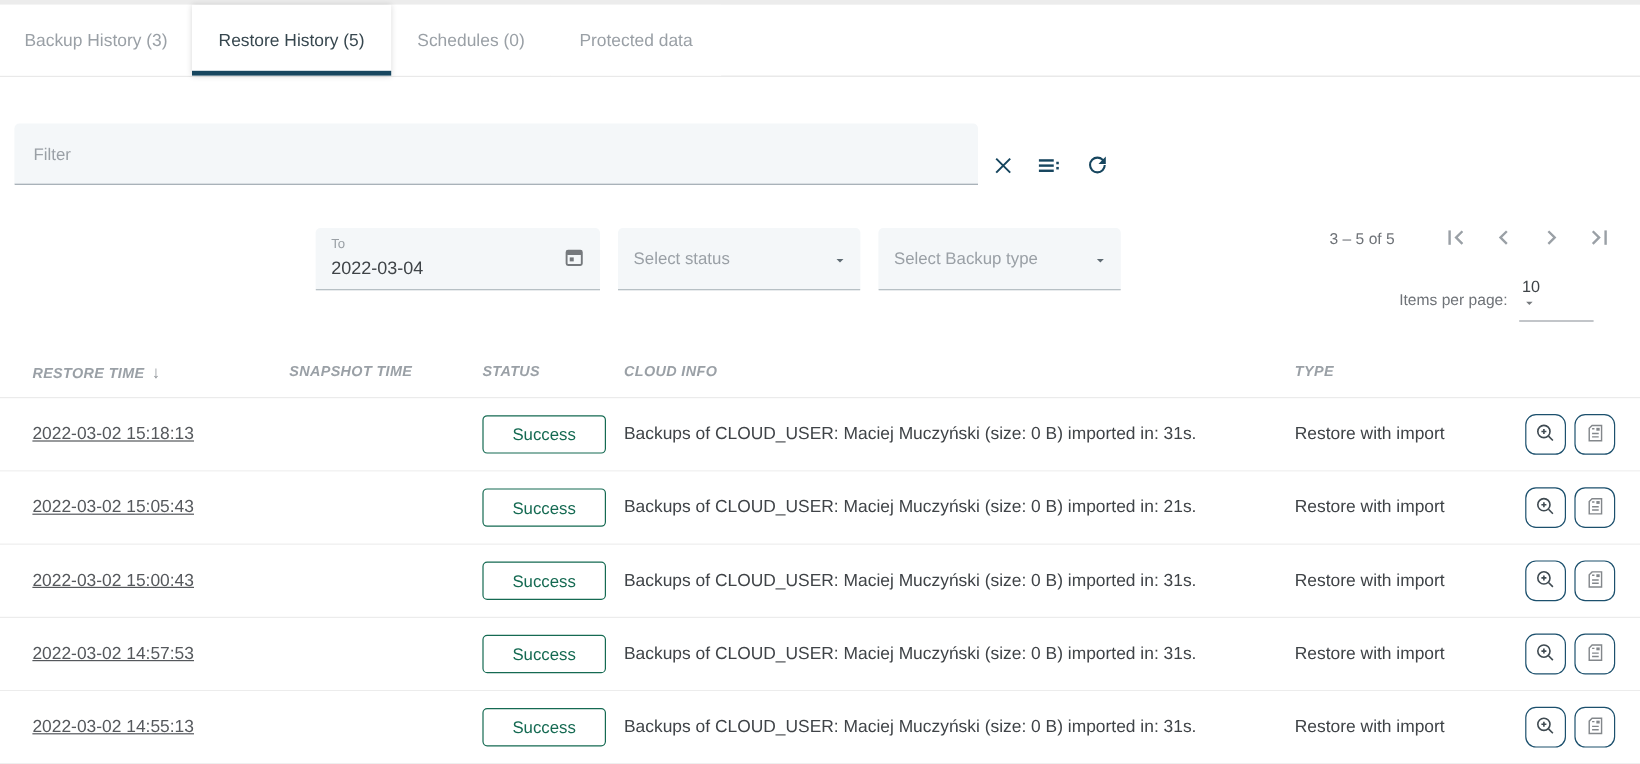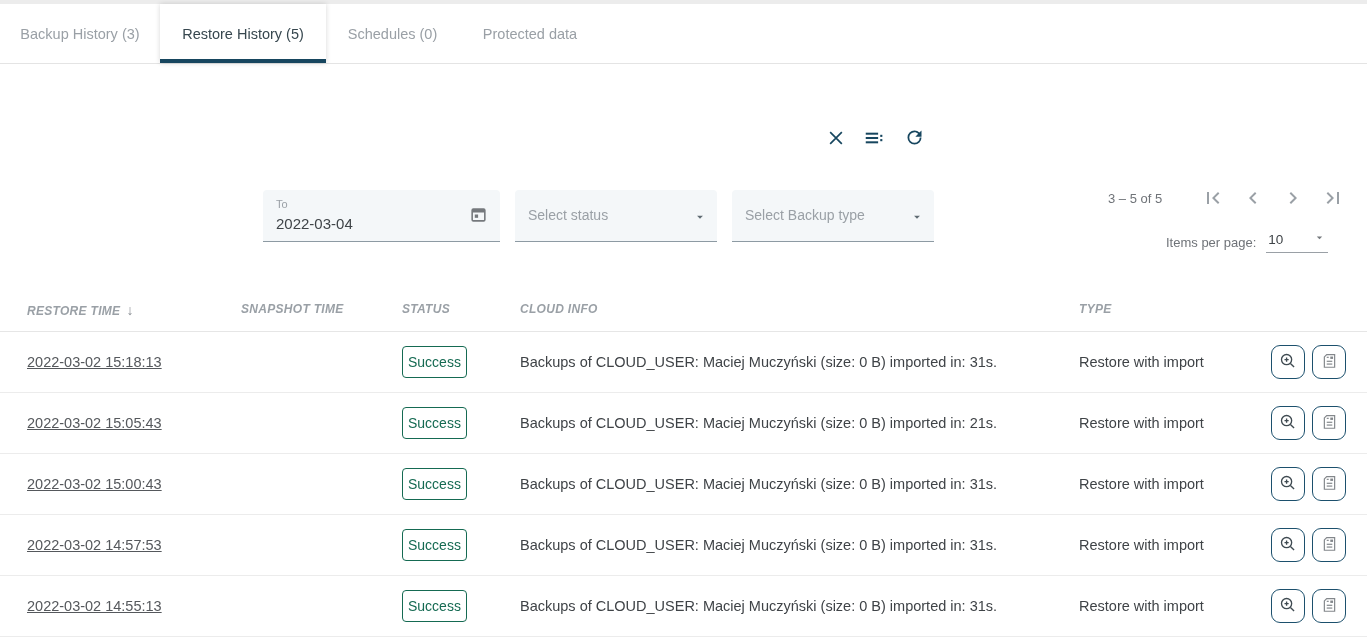--- a/index.html
+++ b/index.html
@@ -40,39 +40,39 @@
   .f-status { left:515px; width:202px; }
   .f-btype { left:732px; width:202px; }
 
   
   .pag-range { position:absolute; left:1108px; top:191px; font-size:13px; color:#6f7378; }
   .pag-btn { position:absolute; top:186px; width:26px; height:26px; border:none; background:transparent; padding:0; display:flex; align-items:center; justify-content:center; cursor:pointer; }
   .pag-first { left:1200px; } .pag-prev { left:1240px; } .pag-next { left:1280px; } .pag-last { left:1320px; }
 
   .ipp { position:absolute; left:1166px; top:231px; display:flex; align-items:center; }
   .ipp-label { font-size:13px; color:#6f7378; margin-right:10px; }
-  .ipp-select { display:flex; align-items:center; justify-content:space-between; width:62px; border:none; border-bottom:1px solid #9aa0a6; background:transparent; padding:0 2px 5px 2px; cursor:pointer; font-family:inherit; }
+  .ipp-select { display:flex; align-items:flex-start; justify-content:space-between; width:62px; border:none; border-bottom:1px solid #9aa0a6; background:transparent; padding:0 2px 5px 2px; cursor:pointer; font-family:inherit;flex-direction:column; }
   .ipp-value { font-size:13.5px; color:var(--text); }
 
   
   .thead { position:absolute; left:0; top:288px; width:100%; height:44px; border-bottom:1px solid #e6e6e6;font-style:italic; }
   .th { position:absolute; top:14px; font-size:12px; font-weight:700; color:var(--muted); letter-spacing:.3px; }
   .col-restore { left:27px; } .col-snapshot { left:241px; } .col-status { left:402px; }
   .col-info { left:520px; } .col-type { left:1079px; }
   .sort-arrow { color:#8a8f94; font-weight:400; font-size:14px; margin-left:6px; }
 
   .tbody { position:absolute; left:0; top:332px; width:100%; }
   .trow { position:relative; height:61px; border-bottom:1px solid #ececec; background:#fff; }
   .cell { position:absolute; top:50%; transform:translateY(-50%); font-size:14.5px; color:#46494d; white-space:nowrap; }
   .c-restore { left:27px; color:#55585c;text-decoration:underline; }
   .c-snapshot { left:241px; }
   .c-status { left:402px; }
   .c-info { left:520px; color:#3f4347; }
   .c-type { left:1079px; color:#3f4347; }
-  .badge { display:inline-block; border:1px solid var(--success); color:var(--success); background:#fff; border-radius:4px; padding:7px 5px; font-size:14px; font-weight:500; }
+  .badge { display:inline-block; border:1px solid var(--success); color:var(--success); background:#fff; border-radius:4px; padding:7px 24px; font-size:14px; font-weight:500; }
   .actions { position:absolute; right:21px; top:50%; transform:translateY(-50%); display:flex; gap:7px; }
   .action-btn { width:34px; height:34px; border:1px solid #1c506d; border-radius:9px; background:#fff; padding:0; display:flex; align-items:center; justify-content:center; cursor:pointer; }
 </style>
 </head>
 <body>
 
 <div class="page">
 
   <div class="top-strip"></div>
 
@@ -84,20 +84,23 @@
       <span>Restore History (5)</span>
     </div>
     <div class="tab">
       <span>Schedules (0)</span>
     </div>
     <div class="tab">
       <span>Protected data</span>
     </div>
   </div>
 
+  <div class="filter-field">
+    <input type="text" placeholder="Filter" style="">
+  </div>
 
   <button class="icon-btn" style="left:822px; top:125px;">
     <span>
       <svg width="20" height="20" viewBox="0 0 24 24">
           <path d="M5 5 19 19 M19 5 5 19" stroke="#17465f" stroke-width="2" fill="none"></path>
         </svg>
     </span>
   </button>
   <button class="icon-btn" style="left:860px; top:125px;">
     <span>

